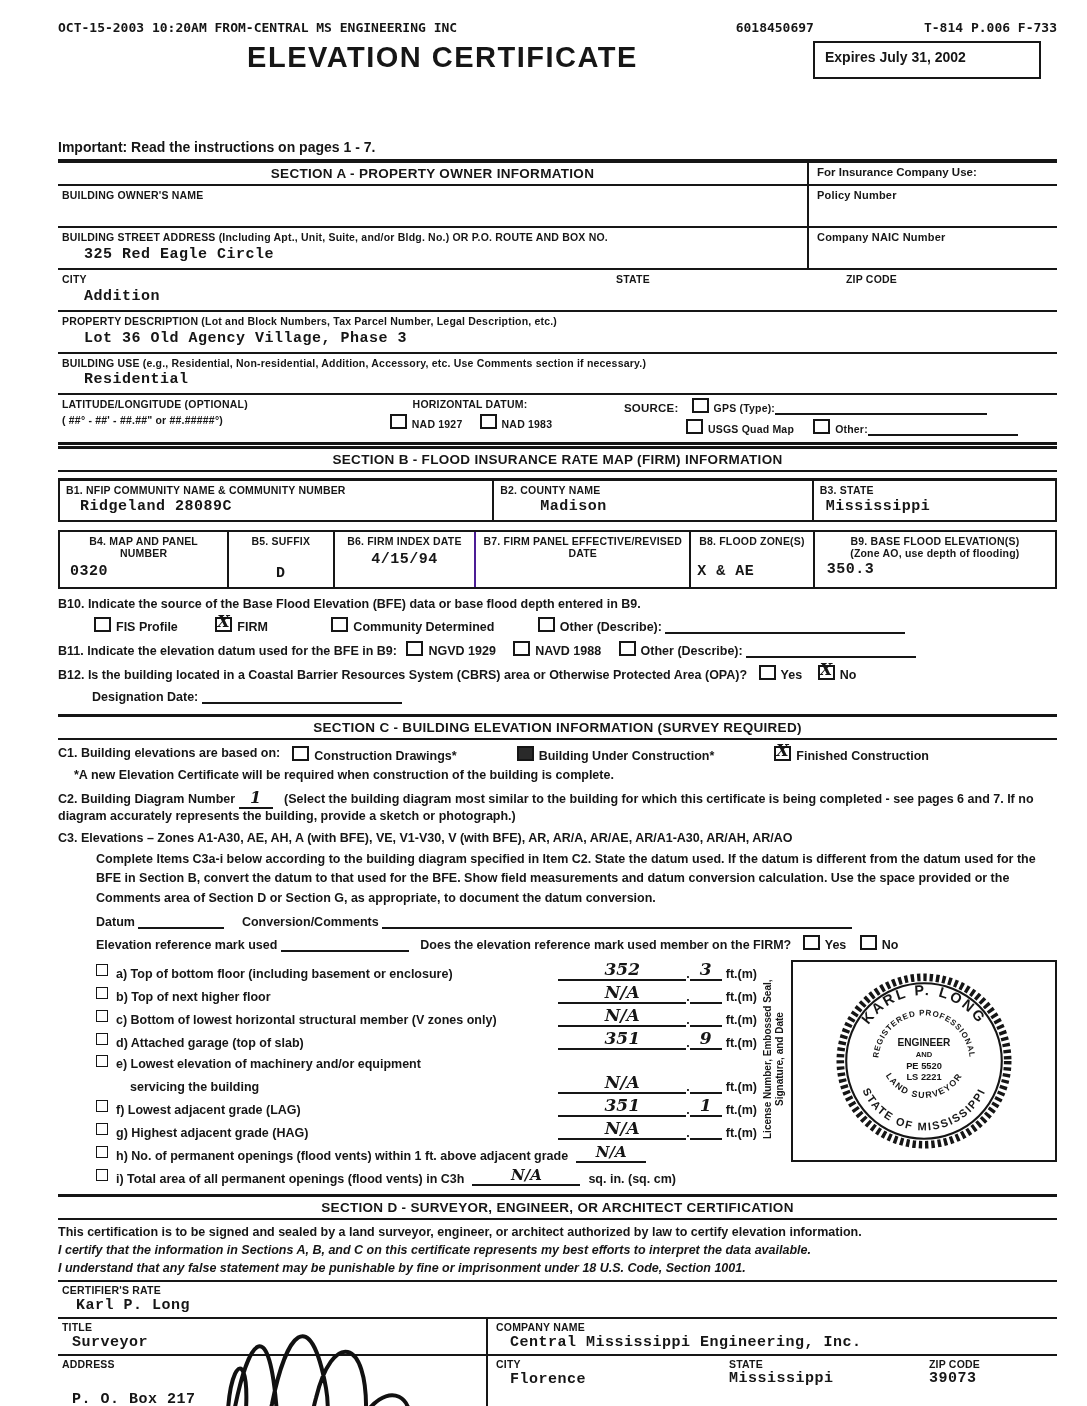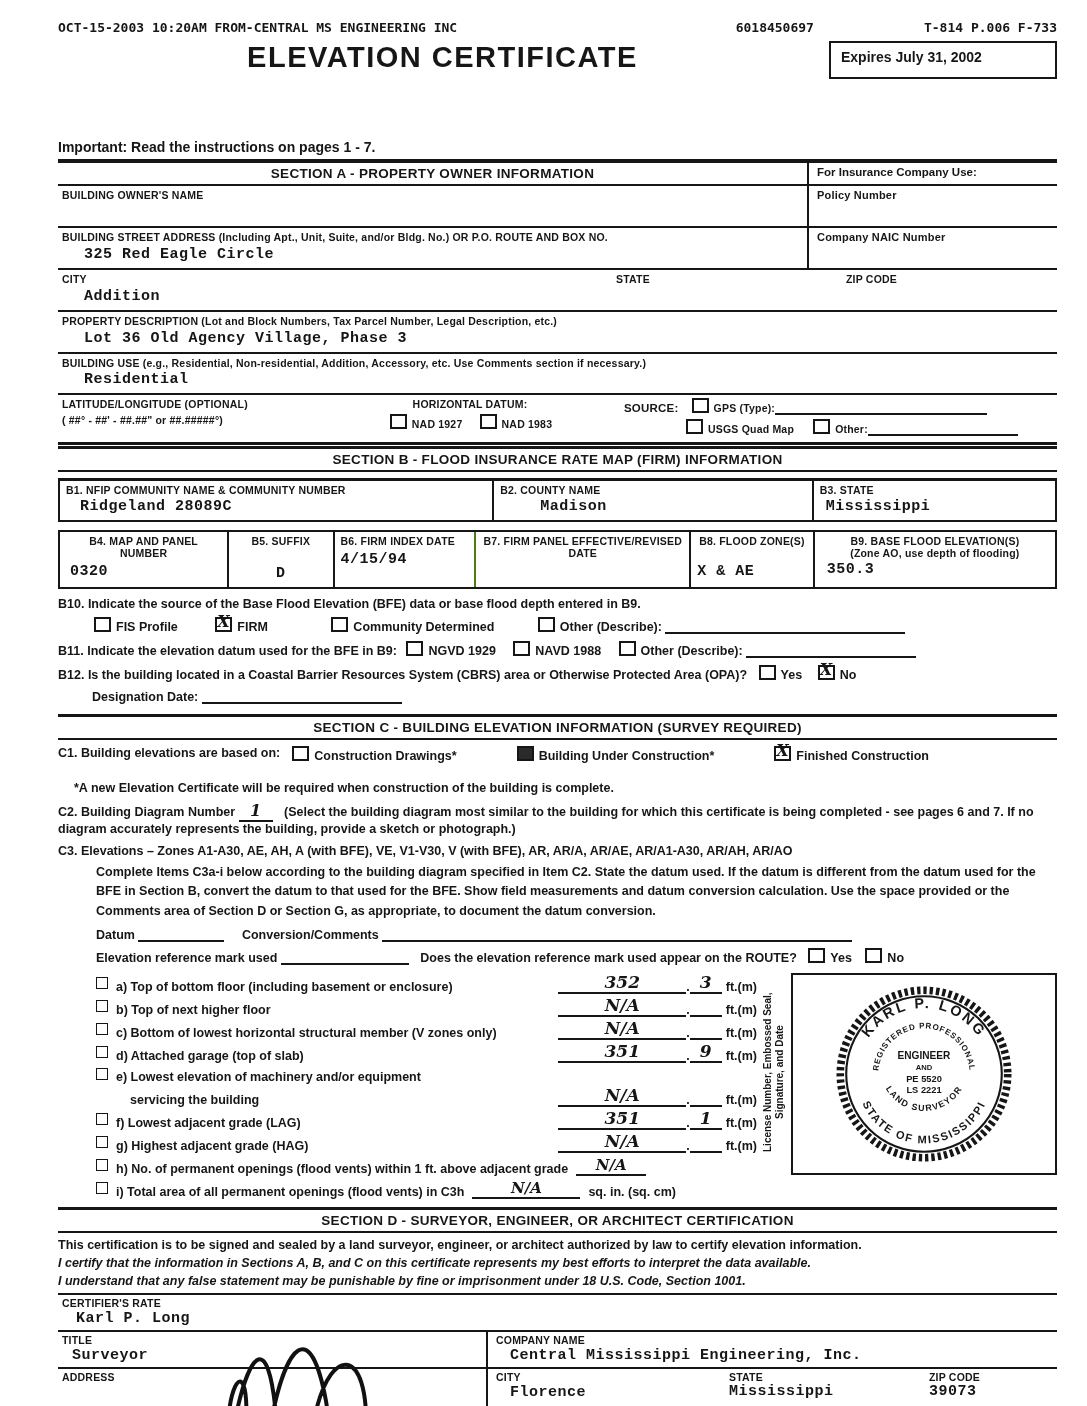--- a/index.html
+++ b/index.html
@@ -35,21 +35,21 @@
 
 <div class="page">
 
   <div class="faxline">
     <span>OCT-15-2003  10:20AM    FROM-CENTRAL MS ENGINEERING INC</span>
     <span style="margin-left:auto;margin-right:110px;">6018450697</span>
     <span>T-814   P.006    F-733</span>
   </div>
 
   <div style="position:relative;height:98px;">
-    <div style="position:absolute;right:0;top:0;width:228px;height:38px;border:2px solid #161616;padding:6px 10px;box-sizing:border-box;font-weight:700;font-size:14px;margin-left:20px;">Expires July 31, 2002</div>
+    <div style="position:absolute;right:16px;top:0;width:228px;height:38px;border:2px solid #161616;padding:6px 10px;box-sizing:border-box;font-weight:700;font-size:14px;margin-left:20px;">Expires July 31, 2002</div>
     <div style="text-align:center;font-weight:700;font-size:29px;letter-spacing:1.5px;margin-top:6px;margin-right:230px;">ELEVATION CERTIFICATE</div>
   </div>
   <div style="font-weight:700;font-size:14px;margin-bottom:4px;margin-right:160px;">Important:  Read the instructions on pages 1 - 7.</div>
 
   <div class="bt3">
     <div class="row bb2" style="border-top:1px solid #161616;">
       <div class="cell sec-head" style="flex:1;padding:3px 0;">SECTION A - PROPERTY OWNER INFORMATION</div>
       <div class="cell" style="width:250px;border-left:2px solid #161616;padding:3px 8px;font-weight:700;font-size:11.5px;">For Insurance Company Use:</div>
     </div>
     <div class="row bb2">
@@ -124,21 +124,21 @@
 
     <div class="row" style="border:2px solid #161616;margin-top:8px;">
       <div class="cell" style="flex:17;padding:3px 6px;border-right:2px solid #161616;text-align:center;">
         <div class="lbl">B4. MAP AND PANEL NUMBER</div>
         <div class="typed" style="text-align:left;padding:4px 0 2px 4px;">0320</div>
       </div>
       <div class="cell" style="flex:10;padding:3px 6px;border-right:2px solid #161616;text-align:center;">
         <div class="lbl">B5. SUFFIX</div>
         <div class="typed" style="padding:18px 0 2px 0;">D</div>
       </div>
-      <div class="cell" style="flex:14;padding:3px 6px;border-right:2px solid #4d7c0f;">
+      <div class="cell" style="flex:14;padding:3px 6px;border-right:2px solid #4c1d95;text-align:center;">
         <div class="lbl">B6. FIRM INDEX DATE</div>
         <div class="typed" style="padding:4px 0 2px 0;">4/15/94</div>
       </div>
       <div class="cell" style="flex:22;padding:3px 6px;border-right:2px solid #161616;text-align:center;">
         <div class="lbl">B7. FIRM PANEL EFFECTIVE/REVISED DATE</div>
         <div class="typed"></div>
       </div>
       <div class="cell" style="flex:12;padding:3px 6px;border-right:2px solid #161616;text-align:center;">
         <div class="lbl">B8. FLOOD ZONE(S)</div>
         <div class="typed" style="text-align:left;padding:16px 0 2px 0;">X &amp; AE</div>
@@ -178,41 +178,41 @@
 
   <div style="margin-top:10px;">
     <div class="sec-head bt3 bb2" style="padding:3px 0;">SECTION C - BUILDING ELEVATION INFORMATION (SURVEY REQUIRED)</div>
 
     <div class="txt" style="margin-top:6px;display:flex;">
       <span>C1. Building elevations are based on:</span>
       <span style="margin-left:10px;"><span class="cb"></span><span>Construction Drawings*</span></span>
       <span style="margin-left:58px;"><span class="cb filled"></span><span>Building Under Construction*</span></span>
       <span style="margin-left:58px;"><span class="cb"><span class="mark">X</span></span><span>Finished Construction</span></span>
     </div>
-    <div class="txt" style="margin-top:18px;padding-left:16px;">*A new Elevation Certificate will be required when construction of the building is complete.</div>
+    <div class="txt" style="margin-top:5px;padding-left:16px;">*A new Elevation Certificate will be required when construction of the building is complete.</div>
 
     <div class="txt" style="margin-top:6px;">
       <span>C2. Building Diagram Number</span>
       <span class="val-slot" style="width:34px;"><span class="hw" style="font-size:16px;">1</span></span>
       <span style="margin-left:8px;">(Select the building diagram most similar to the building for which this certificate is being completed - see pages 6 and 7.  If no diagram accurately represents the building, provide a sketch or photograph.)</span>
     </div>
 
     <div class="txt" style="margin-top:8px;">C3. Elevations – Zones A1-A30, AE, AH, A (with BFE), VE, V1-V30, V (with BFE), AR, AR/A, AR/AE, AR/A1-A30, AR/AH, AR/AO</div>
     <div class="txt" style="margin-top:5px;padding-left:38px;line-height:1.55;">Complete Items C3a-i below according to the building diagram specified in Item C2. State the datum used. If the datum is different from the datum used for the BFE in Section B, convert the datum to that used for the BFE. Show field measurements and datum conversion calculation.  Use the space provided or the Comments area of Section D or Section G, as appropriate, to document the datum conversion.</div>
 
     <div class="txt" style="margin-top:5px;padding-left:38px;">
       <span>Datum</span>
       <span class="blank" style="width:86px;"></span>
       <span style="margin-left:14px;">Conversion/Comments</span>
       <span class="blank" style="width:470px;"></span>
     </div>
     <div class="txt" style="margin-top:6px;padding-left:38px;">
       <span>Elevation reference mark used</span>
       <span class="blank" style="width:128px;"></span>
-      <span style="margin-left:8px;">Does the elevation reference mark used appear on the ROUTE?</span>
+      <span style="margin-left:8px;">Does the elevation reference mark used member on the FIRM?</span>
       <span class="cb" style="margin-left:8px;"></span><span>Yes</span>
       <span class="cb" style="margin-left:10px;"></span><span>No</span>
     </div>
 
     <div class="row" style="margin-top:6px;">
       <div class="cell" style="flex:1;padding-left:38px;">
 
         <div class="item-row">
           <span class="sq"></span>
           <span>a) Top of bottom floor (including basement or enclosure)</span>

